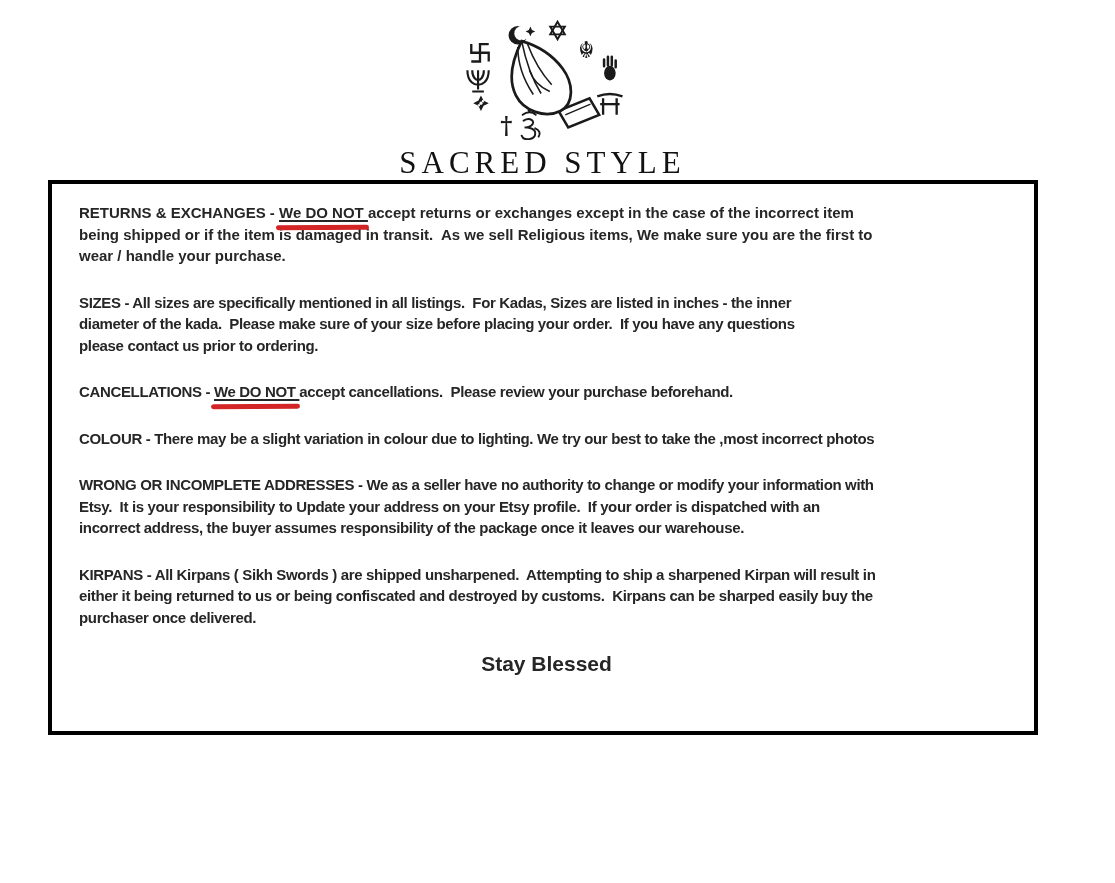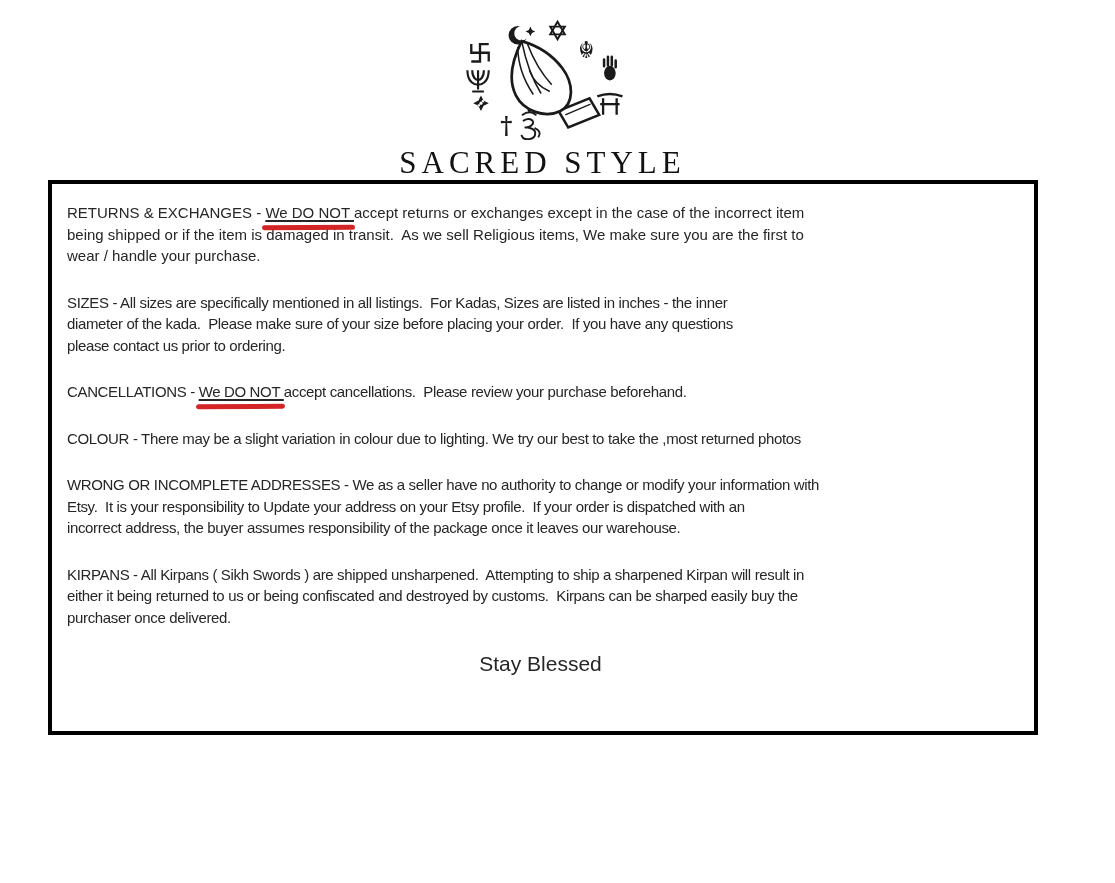--- a/index.html
+++ b/index.html
@@ -32,25 +32,25 @@
   .policy-box {
     position: absolute;
     left: 48px; top: 180px;
     width: 990px; height: 555px;
     border: 4px solid var(--border, #000);
     background: #fff;
     padding: 18px 20px 0 15px;
   }
   .para {
     white-space: pre-wrap;
-    font-weight: normal;
+    font-weight: bold;
     font-size: 15px;
     line-height: 21.5px;
     color: var(--text, #262626);
-    margin: 0 0 25px 0;
+    margin: 0 0 25px 12px;
   }
   .para.condensed { letter-spacing: -0.35px; }
   .para.emphasis  { font-size: 21px; letter-spacing: 0; text-align: center; }
 
   .red-underline {
     position: relative;
     display: inline-block;
     white-space: pre;
     text-decoration: underline;
     text-decoration-thickness: 1.5px;
@@ -135,21 +135,21 @@
 
   <div class="policy-box">
     <div id="policy-paragraphs">
         <div class="para"><span>RETURNS &amp; EXCHANGES - </span><span class="red-underline">We DO NOT </span><span>accept returns or exchanges except in the case of the incorrect item
 being shipped or if the item is damaged in transit.  As we sell Religious items, We make sure you are the first to
 wear / handle your purchase.</span></div>
         <div class="para condensed"><span>SIZES - All sizes are specifically mentioned in all listings.  For Kadas, Sizes are listed in inches - the inner
 diameter of the kada.  Please make sure of your size before placing your order.  If you have any questions
 please contact us prior to ordering.</span></div>
         <div class="para condensed"><span>CANCELLATIONS - </span><span class="red-underline">We DO NOT </span><span>accept cancellations.  Please review your purchase beforehand.</span></div>
-        <div class="para condensed"><span>COLOUR - There may be a slight variation in colour due to lighting. We try our best to take the ,most returned photos</span></div>
+        <div class="para condensed"><span>COLOUR - There may be a slight variation in colour due to lighting. We try our best to take the ,most incorrect photos</span></div>
         <div class="para condensed"><span>WRONG OR INCOMPLETE ADDRESSES - We as a seller have no authority to change or modify your information with
 Etsy.  It is your responsibility to Update your address on your Etsy profile.  If your order is dispatched with an
 incorrect address, the buyer assumes responsibility of the package once it leaves our warehouse.</span></div>
         <div class="para condensed"><span>KIRPANS - All Kirpans ( Sikh Swords ) are shipped unsharpened.  Attempting to ship a sharpened Kirpan will result in
 either it being returned to us or being confiscated and destroyed by customs.  Kirpans can be sharped easily buy the
 purchaser once delivered.</span></div>
         <div class="para emphasis"><span>Stay Blessed</span></div>
       </div>
   </div>
 

